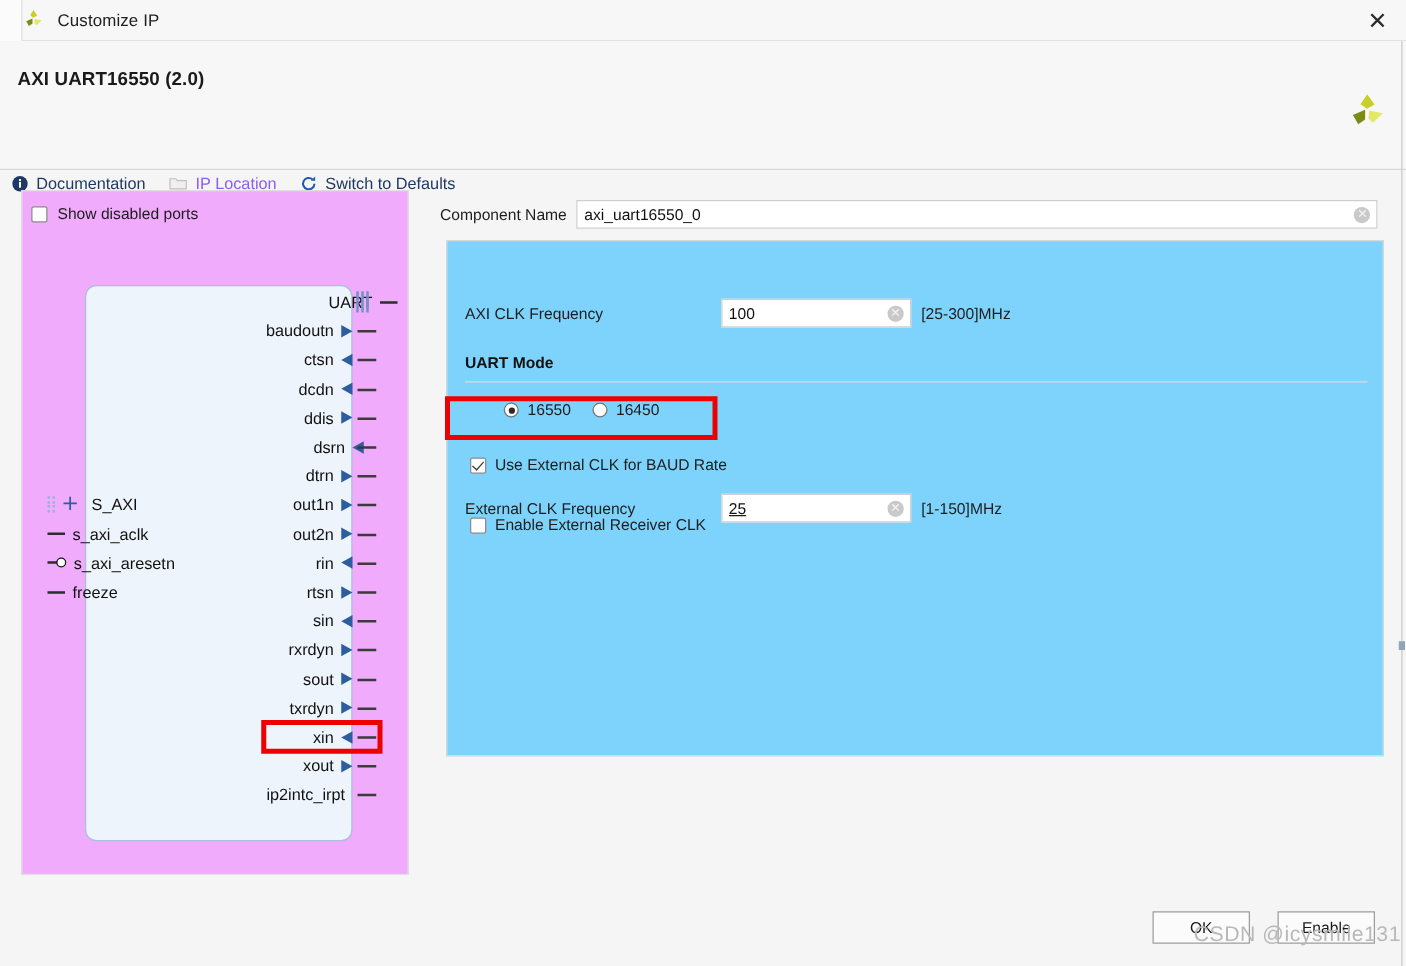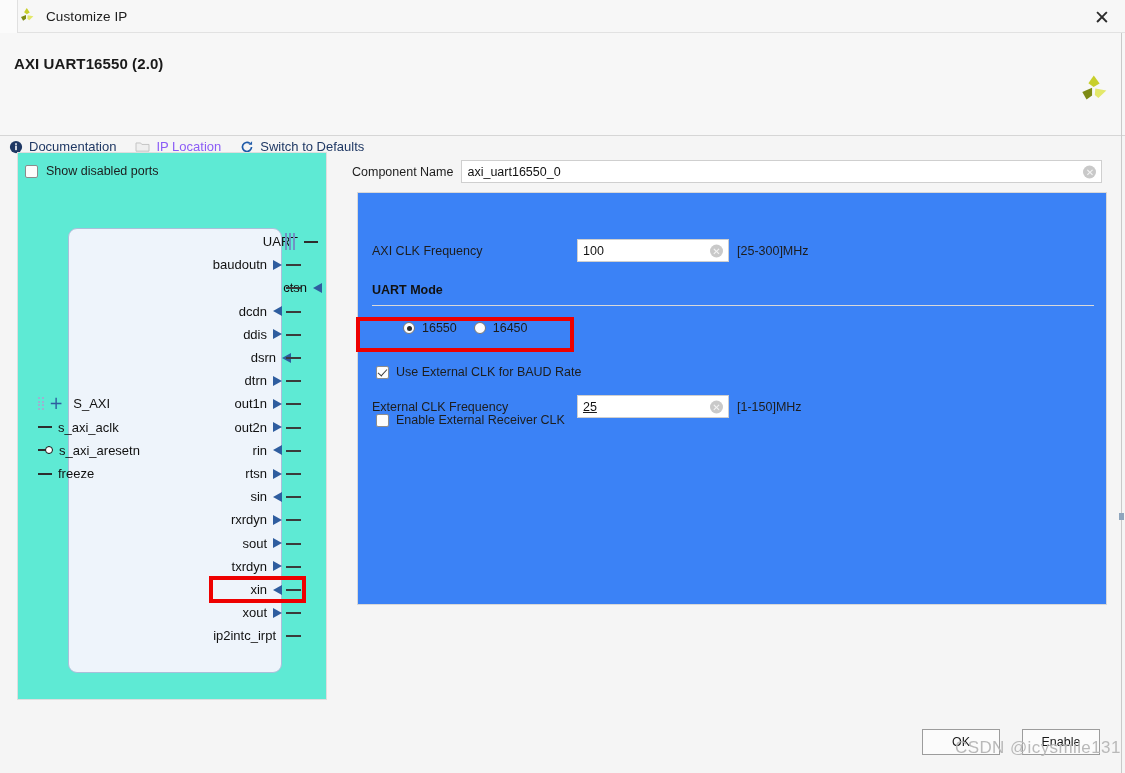--- a/index.html
+++ b/index.html
@@ -55,21 +55,21 @@
   .tb-item { display: flex; align-items: center; cursor: default; }
   .tb-item + .tb-item { margin-left: 19px; }
   .tb-item .tb-lbl { margin-left: 6px; color: #1f3864; }
   .tb-item.disabled .tb-lbl { color: #8b5cf6; }
   .ic { display: inline-block; line-height: 0; }
 
   
   #ports-panel {
     position: absolute; left: 17px; top: 152px;
     width: 310px; height: 548px;
-    background: #5eead4;
+    background: #f0abfc;
     border: 1px solid #dedede;
     text-decoration: underline;
   }
   #show-disabled-row {
     position: absolute; left: 7px; top: 11px;
     display: flex; align-items: center; font-size: 12.5px; color: #1d1d1d;
   }
   .cbx {
     width: 13px; height: 13px; border: 1px solid #8c8c8c;
     background: #fdfdfd; border-radius: 2px; position: relative; flex: none;
@@ -166,21 +166,21 @@
   }
   .clear-ic {
     position: absolute; right: 5px; top: 50%; transform: translateY(-50%);
     width: 13px; height: 13px; border-radius: 50%; background: #c9c9c9;
     color: #f4f4f4; font-size: 10px; line-height: 13px; text-align: center;
     font-family: "DejaVu Sans", sans-serif;
   }
 
   #config-box {
     position: absolute; left: 5px; top: 40px; width: 750px; height: 413px;
-    background: #3b82f6; border: 1px solid #d8d8d8;
+    background: #7dd3fc; border: 1px solid #d8d8d8;
   }
   .row { position: absolute; display: flex; align-items: center; }
   .field-label { font-size: 12.5px; color: #1d1d1d; }
   .unit { font-size: 12.5px; color: #1d1d1d; margin-left: 8px; }
   .section-title { font-size: 12.5px; font-weight: bold; color: #111; }
   .hr { position: absolute; border-top: 1px solid #d9d9d9; }
 
   .radio {
     width: 12px; height: 12px; border-radius: 50%;
     border: 1px solid #767676; background: #fdfdfd; position: relative; flex: none;
@@ -291,21 +291,21 @@
       <span class="bus-bars" style="left: 267px; top: 80px;">
         <i></i>
         <i></i>
         <i></i>
       </span>
       <div class="port right" style="top: 101.2px; left: 50px; width: 214px;">
         <span class="pname">baudoutn</span>
         <span class="arrow-out"></span>
       </div>
       <span class="stub" style="left: 268px; top: 111.2px;"></span>
-      <div class="port right" style="top: 124.4px; left: 50px; width: 254px; padding-left: 20px;">
+      <div class="port right" style="top: 124.4px; left: 50px; width: 214px; padding-left: 20px;">
         <span class="pname">ctsn</span>
         <span class="arrow-in"></span>
       </div>
       <span class="stub" style="left: 268px; top: 134.4px;"></span>
       <div class="port right" style="top: 147.6px; left: 50px; width: 214px;">
         <span class="pname">dcdn</span>
         <span class="arrow-in"></span>
       </div>
       <span class="stub" style="left: 268px; top: 157.6px;"></span>
       <div class="port right" style="top: 170.8px; left: 50px; width: 214px;">

